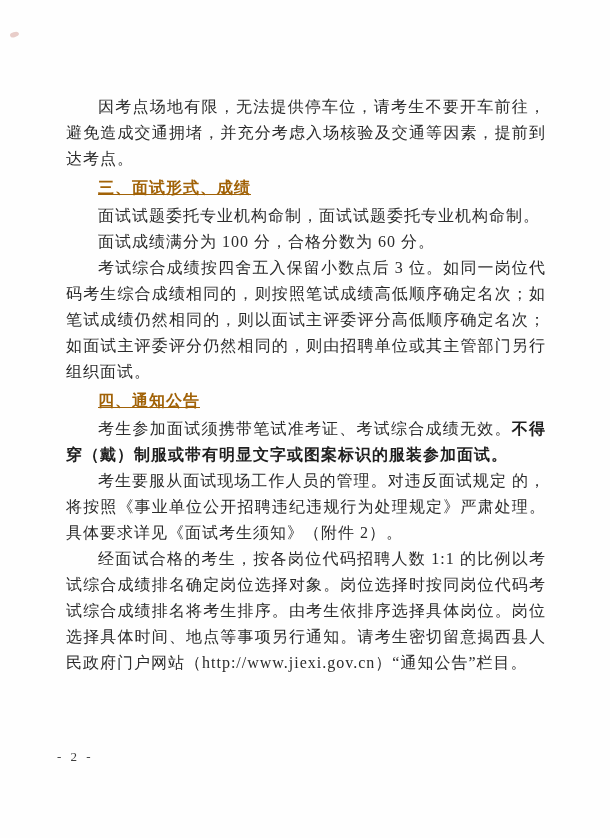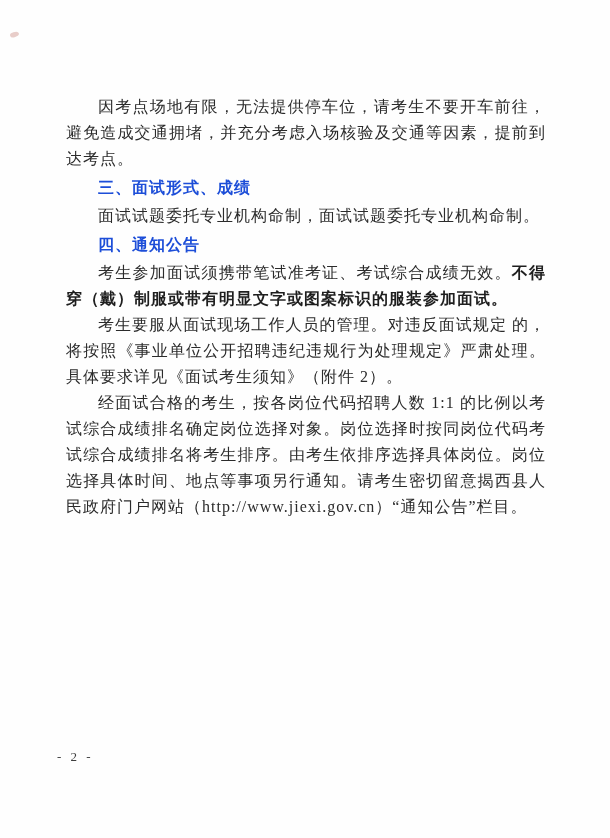--- a/index.html
+++ b/index.html
@@ -43,21 +43,22 @@
     color: #2b2b2b;
   }
   h2.heading {
     margin: 3px 0 2px 0;
     font-size: 16px;
     line-height: 26px;
     letter-spacing: 1px;
     font-weight: 700;
     text-indent: 2em;
     font-family: "Liberation Sans", sans-serif;
-    color: #1d4ed8;
+    color: #a16207;
+    text-decoration: underline;
   }
   .bold-seg {
     font-weight: 700;
     font-family: "Liberation Sans", sans-serif;
     color: #1e1e1e;
   }
   .page-number {
     position: absolute;
     left: 57px;
     top: 749px;
@@ -76,22 +77,24 @@
   <div class="scan-smudge"></div>
 
   <main class="content">
 
     <p class="body">因考点场地有限，无法提供停车位，请考生不要开车前往，避免造成交通拥堵，并充分考虑入场核验及交通等因素，提前到达考点。</p>
 
     <h2 class="heading">三、面试形式、成绩</h2>
 
     <p class="body">面试试题委托专业机构命制，面试试题委托专业机构命制。</p>
 
+    <p class="body">面试成绩满分为 100 分，合格分数为 60 分。</p>
 
 
+    <p class="body">考试综合成绩按四舍五入保留小数点后 3 位。如同一岗位代码考生综合成绩相同的，则按照笔试成绩高低顺序确定名次；如笔试成绩仍然相同的，则以面试主评委评分高低顺序确定名次；如面试主评委评分仍然相同的，则由招聘单位或其主管部门另行组织面试。</p>
 
     <h2 class="heading">四、通知公告</h2>
 
     <p class="body"><span>考生参加面试须携带笔试准考证、考试综合成绩无效。</span><span class="bold-seg">不得穿（戴）制服或带有明显文字或图案标识的服装参加面试。</span></p>
 
     <p class="body">考生要服从面试现场工作人员的管理。对违反面试规定 的，将按照《事业单位公开招聘违纪违规行为处理规定》严肃处理。具体要求详见《面试考生须知》（附件 2）。</p>
 
     <p class="body">经面试合格的考生，按各岗位代码招聘人数 1:1 的比例以考试综合成绩排名确定岗位选择对象。岗位选择时按同岗位代码考试综合成绩排名将考生排序。由考生依排序选择具体岗位。岗位选择具体时间、地点等事项另行通知。请考生密切留意揭西县人民政府门户网站（http://www.jiexi.gov.cn）“通知公告”栏目。</p>
 
   </main>

